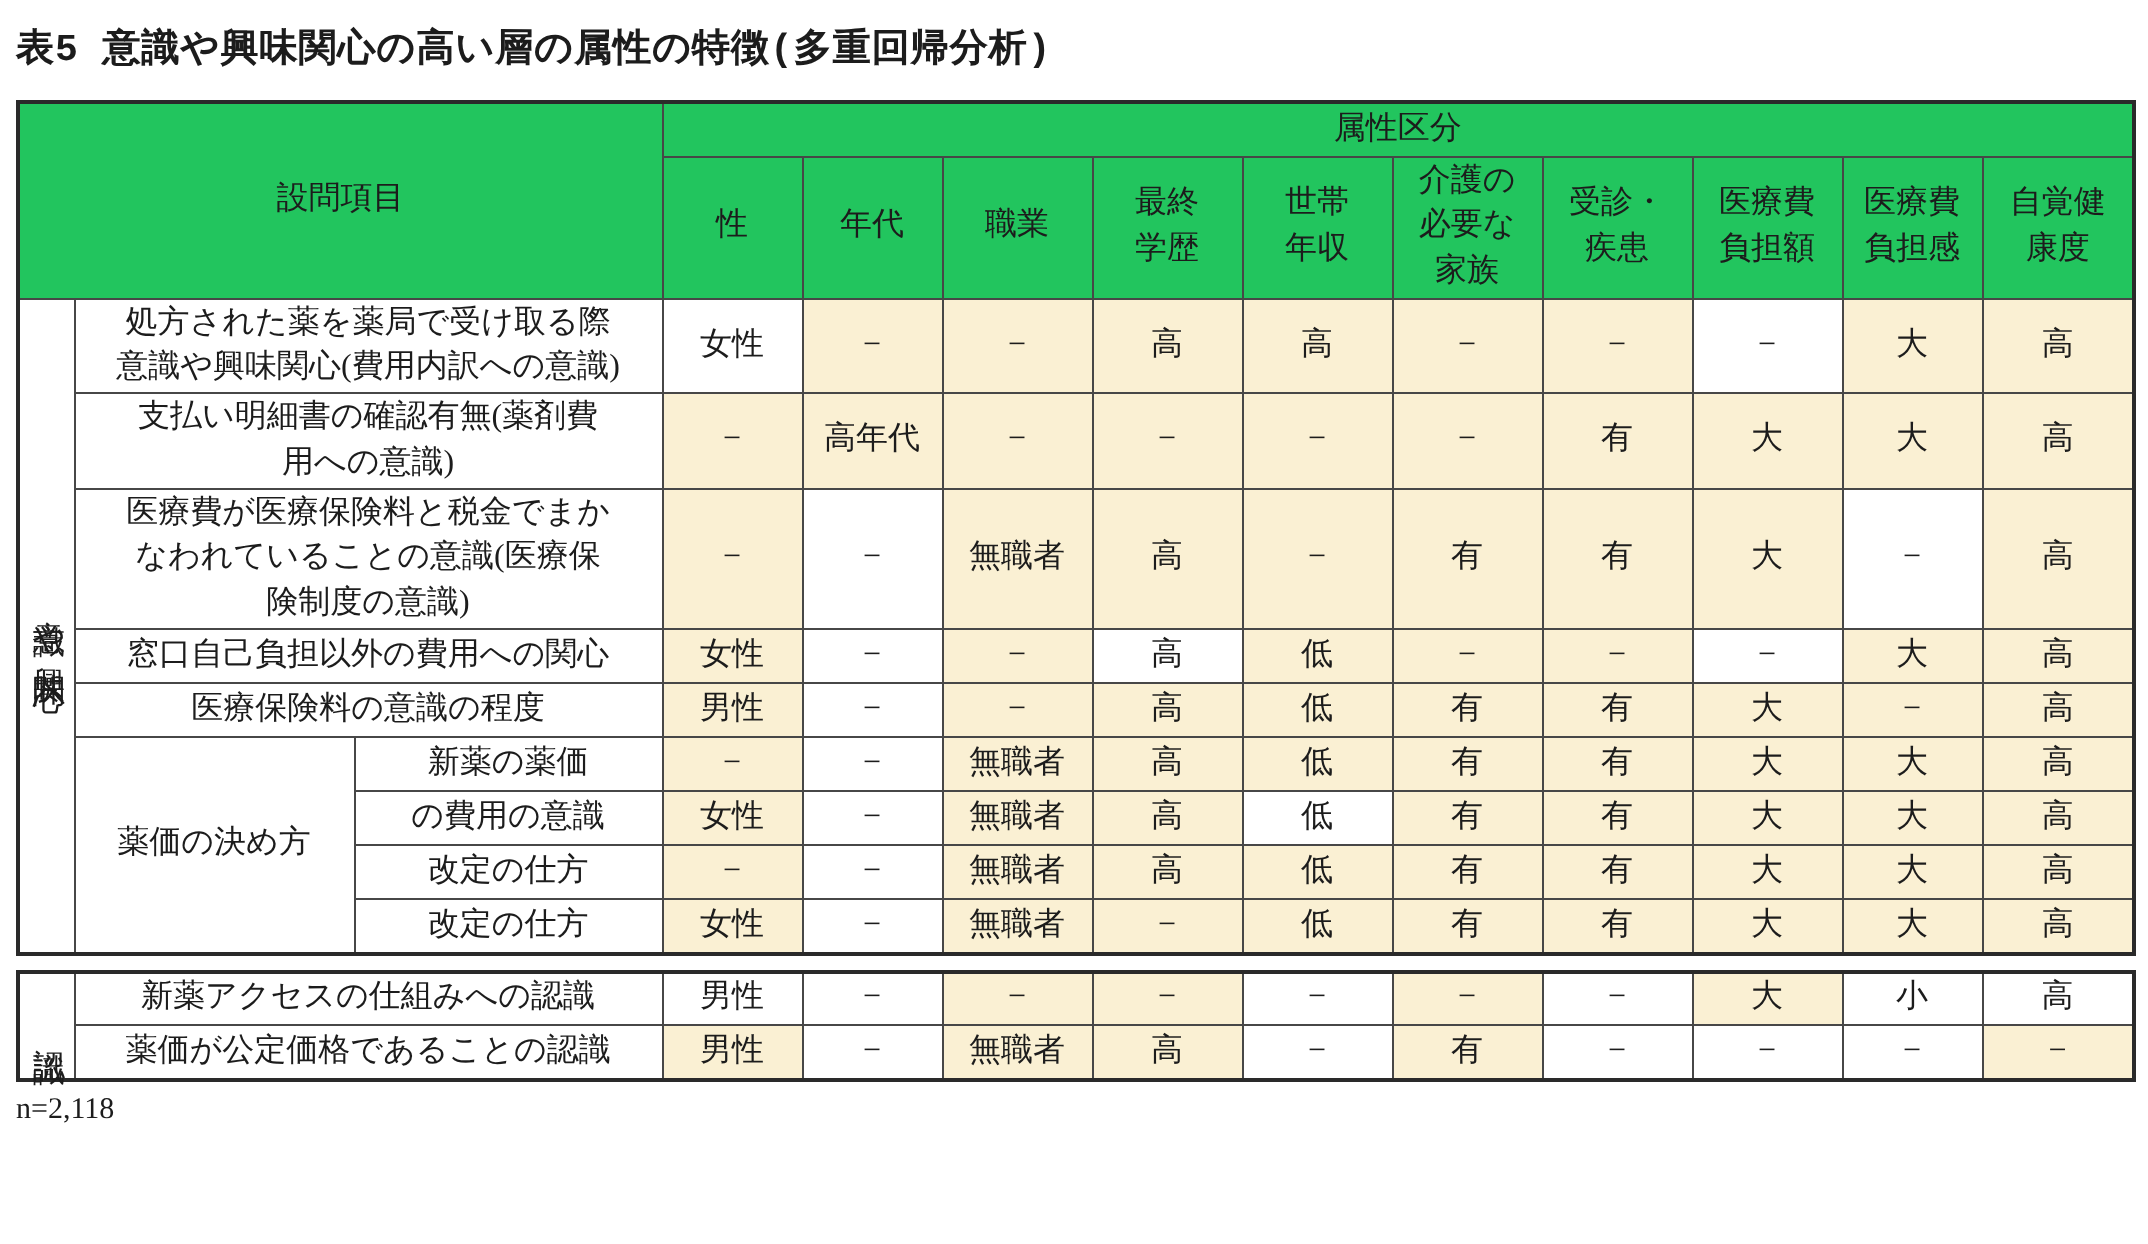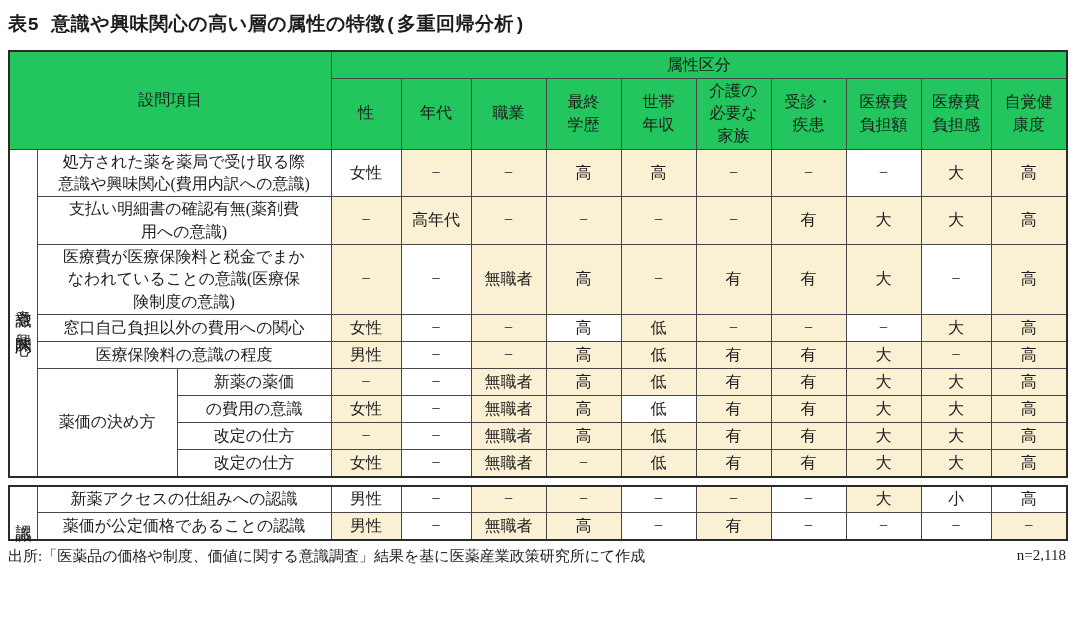--- a/index.html
+++ b/index.html
@@ -264,17 +264,16 @@
           <td class="val tint">有</td>
           <td class="val">−</td>
           <td class="val">−</td>
           <td class="val">−</td>
           <td class="val tint">−</td>
         </tr>
       </tbody>
   </table>
 
   <div class="footer">
-    <span>出所:「医薬品の価格や制度、価値に関する意識調査」結果を基に医薬産業政策研究所にて作成</span>
     <span>n=2,118</span>
   </div>
 
 </div>
 
 </body></html>

